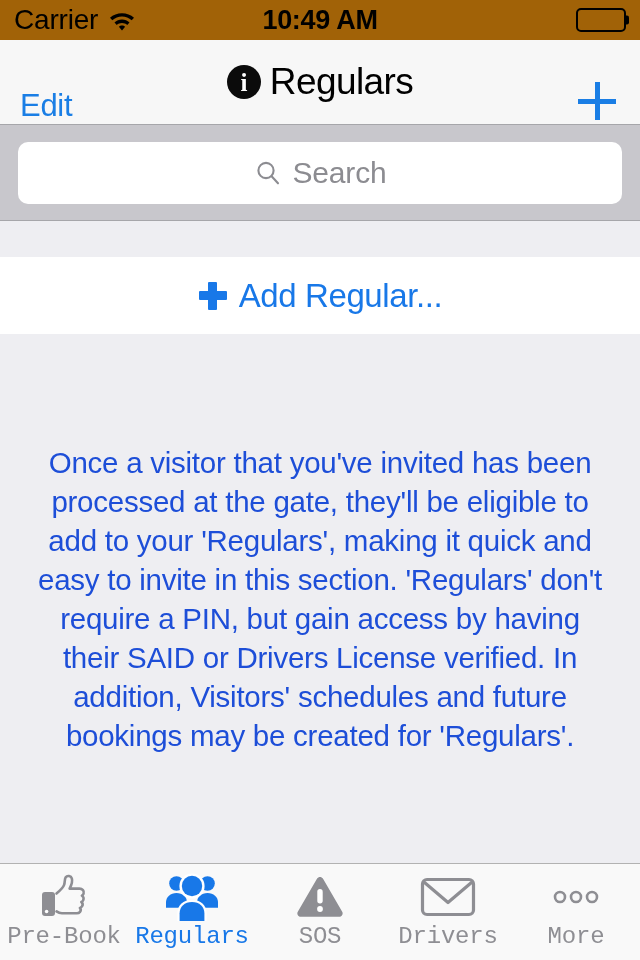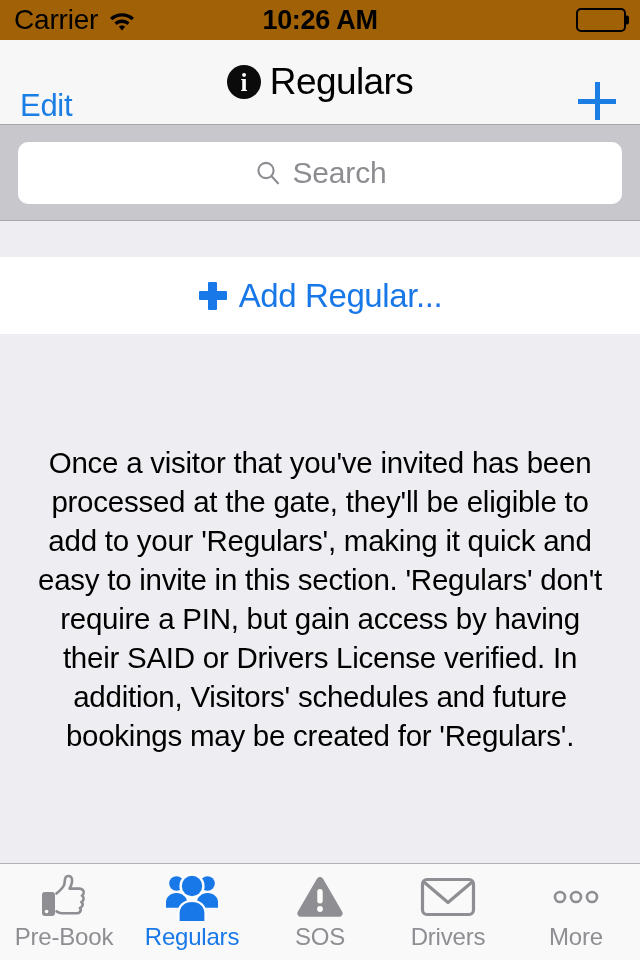--- a/index.html
+++ b/index.html
@@ -118,36 +118,36 @@
   .add-plus::before { left: 50%; top: 1px; bottom: 1px; width: 9px; margin-left: -4.5px; }
   .add-plus::after { top: 50%; left: 1px; right: 1px; height: 9px; margin-top: -4.5px; }
   .add-label { font-size: 33px; color: #1878e8; letter-spacing: -0.4px; }
 
   .empty-area {
     flex: 1; background: #eeeef2;
     display: flex; align-items: center; justify-content: center;
     padding: 0 26px;
   }
   .empty-text {
-    font-size: 29.5px; line-height: 39px; color: #000000;
+    font-size: 29.5px; line-height: 39px; color: #1d4ed8;
     text-align: center; letter-spacing: -0.25px;
     max-width: 580px;
   }
 
   
   .tabbar {
     height: 97px; flex: 0 0 97px;
     background: #f9f9f9;
     border-top: 1px solid #b2b2b2;
     display: flex; align-items: flex-start;
   }
   .tab {
     flex: 1; height: 100%;
     display: flex; flex-direction: column; align-items: center; justify-content: flex-start;
-    padding-top: 7px; gap: 2px; cursor: pointer;
+    padding-top: 7px; gap: 2px; cursor: pointer; font-family: Liberation Mono, monospace;
   }
   .tab-icon {
     height: 52px; display: flex; align-items: center; justify-content: center;
   }
   .tab-icon svg { display: block; }
   .tab-label { font-size: 24px; color: #8e8e93; letter-spacing: -0.2px; line-height: 1; }
   .tab.active .tab-label { color: #1878e8; }
 </style>
 </head>
 <body>
@@ -158,21 +158,21 @@
     <div class="sb-left">
       <span class="sb-carrier">Carrier</span>
       <span class="wifi-icon">
         <svg viewBox="0 0 30 22" width="30" height="22" aria-hidden="true">
           <path d="M15 4.2c4.6 0 8.8 1.7 12 4.5l-2.3 2.6C22 8.9 18.7 7.5 15 7.5S8 8.9 5.3 11.3L3 8.7C6.2 5.9 10.4 4.2 15 4.2z" fill="#000"></path>
           <path d="M15 10.6c2.9 0 5.5 1.1 7.5 2.8l-2.3 2.6c-1.4-1.2-3.2-1.9-5.2-1.9s-3.8.7-5.2 1.9l-2.3-2.6c2-1.7 4.6-2.8 7.5-2.8z" fill="#000"></path>
           <path d="M15 16.6c1.2 0 2.3.5 3.1 1.2L15 21.4l-3.1-3.6c.8-.7 1.9-1.2 3.1-1.2z" fill="#000"></path>
         </svg>
       </span>
     </div>
-    <div class="sb-time">10:26 AM</div>
+    <div class="sb-time">10:49 AM</div>
     <div class="sb-right">
       <span class="battery">
         <span class="fill"></span>
         <span class="cap"></span>
       </span>
     </div>
   </div>
 
   <div class="navbar">
     <button class="nav-edit">Edit</button>

